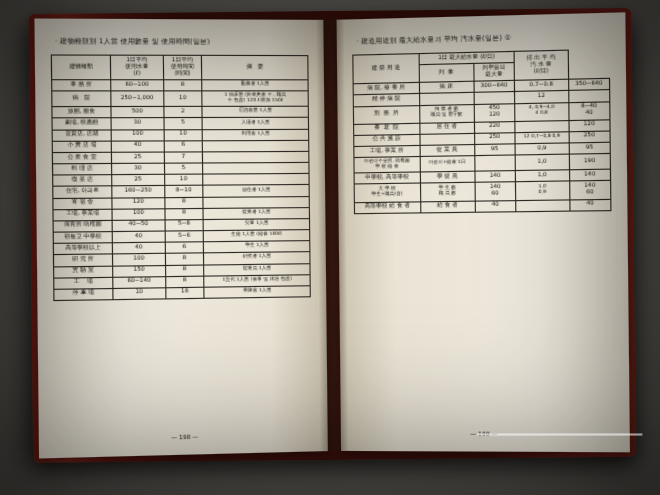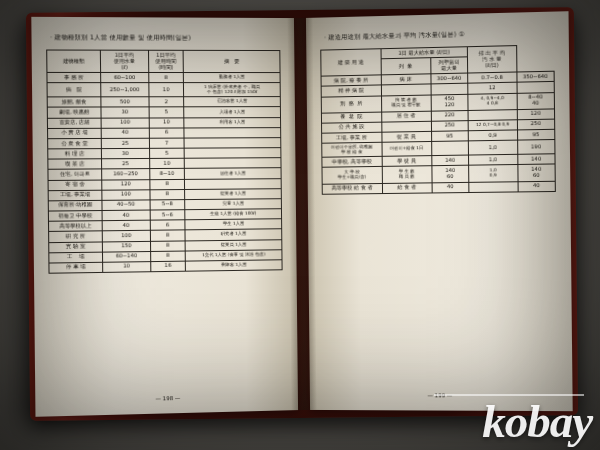--- a/index.html
+++ b/index.html
@@ -290,14 +290,13 @@
           <div class="folio">— 199 —</div>
         </div>
       </div>
 
       <div class="gutter"></div>
     </div>
   </div>
 
   <div class="vignette"></div>
   <div class="wm-line"></div>
-  <div class="wm">kobay</div>
 </div>
 
 </body></html>

